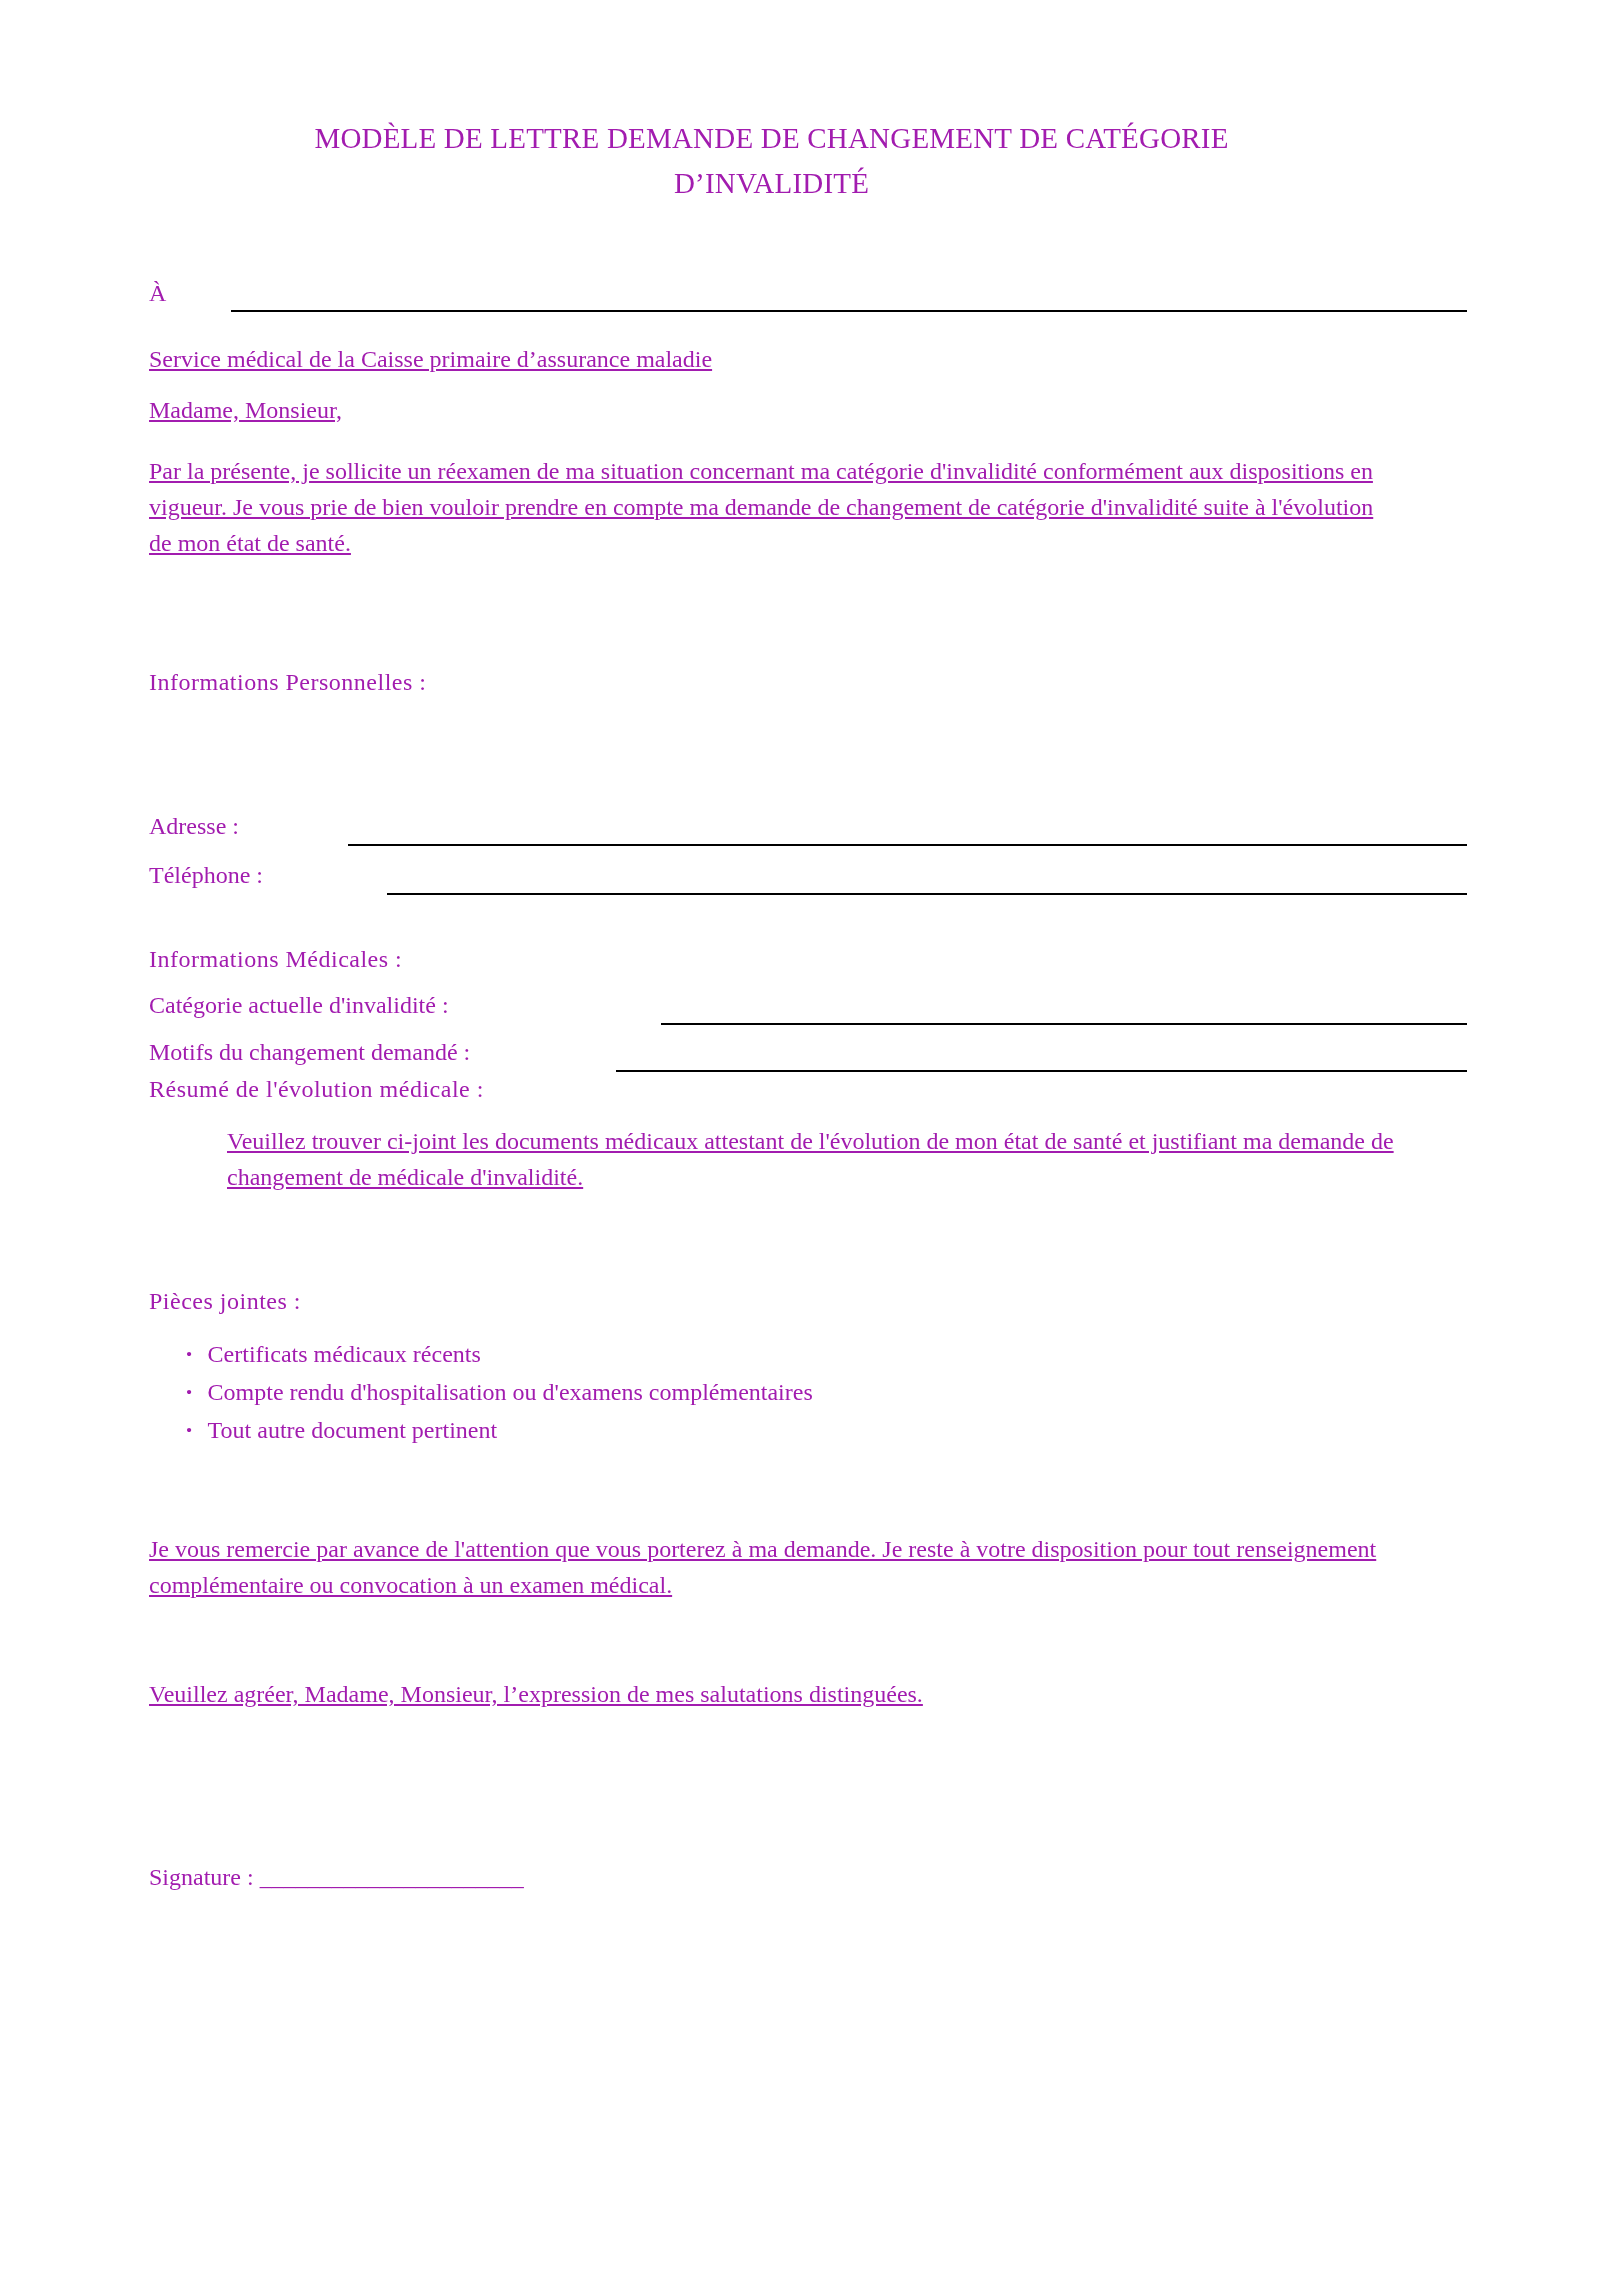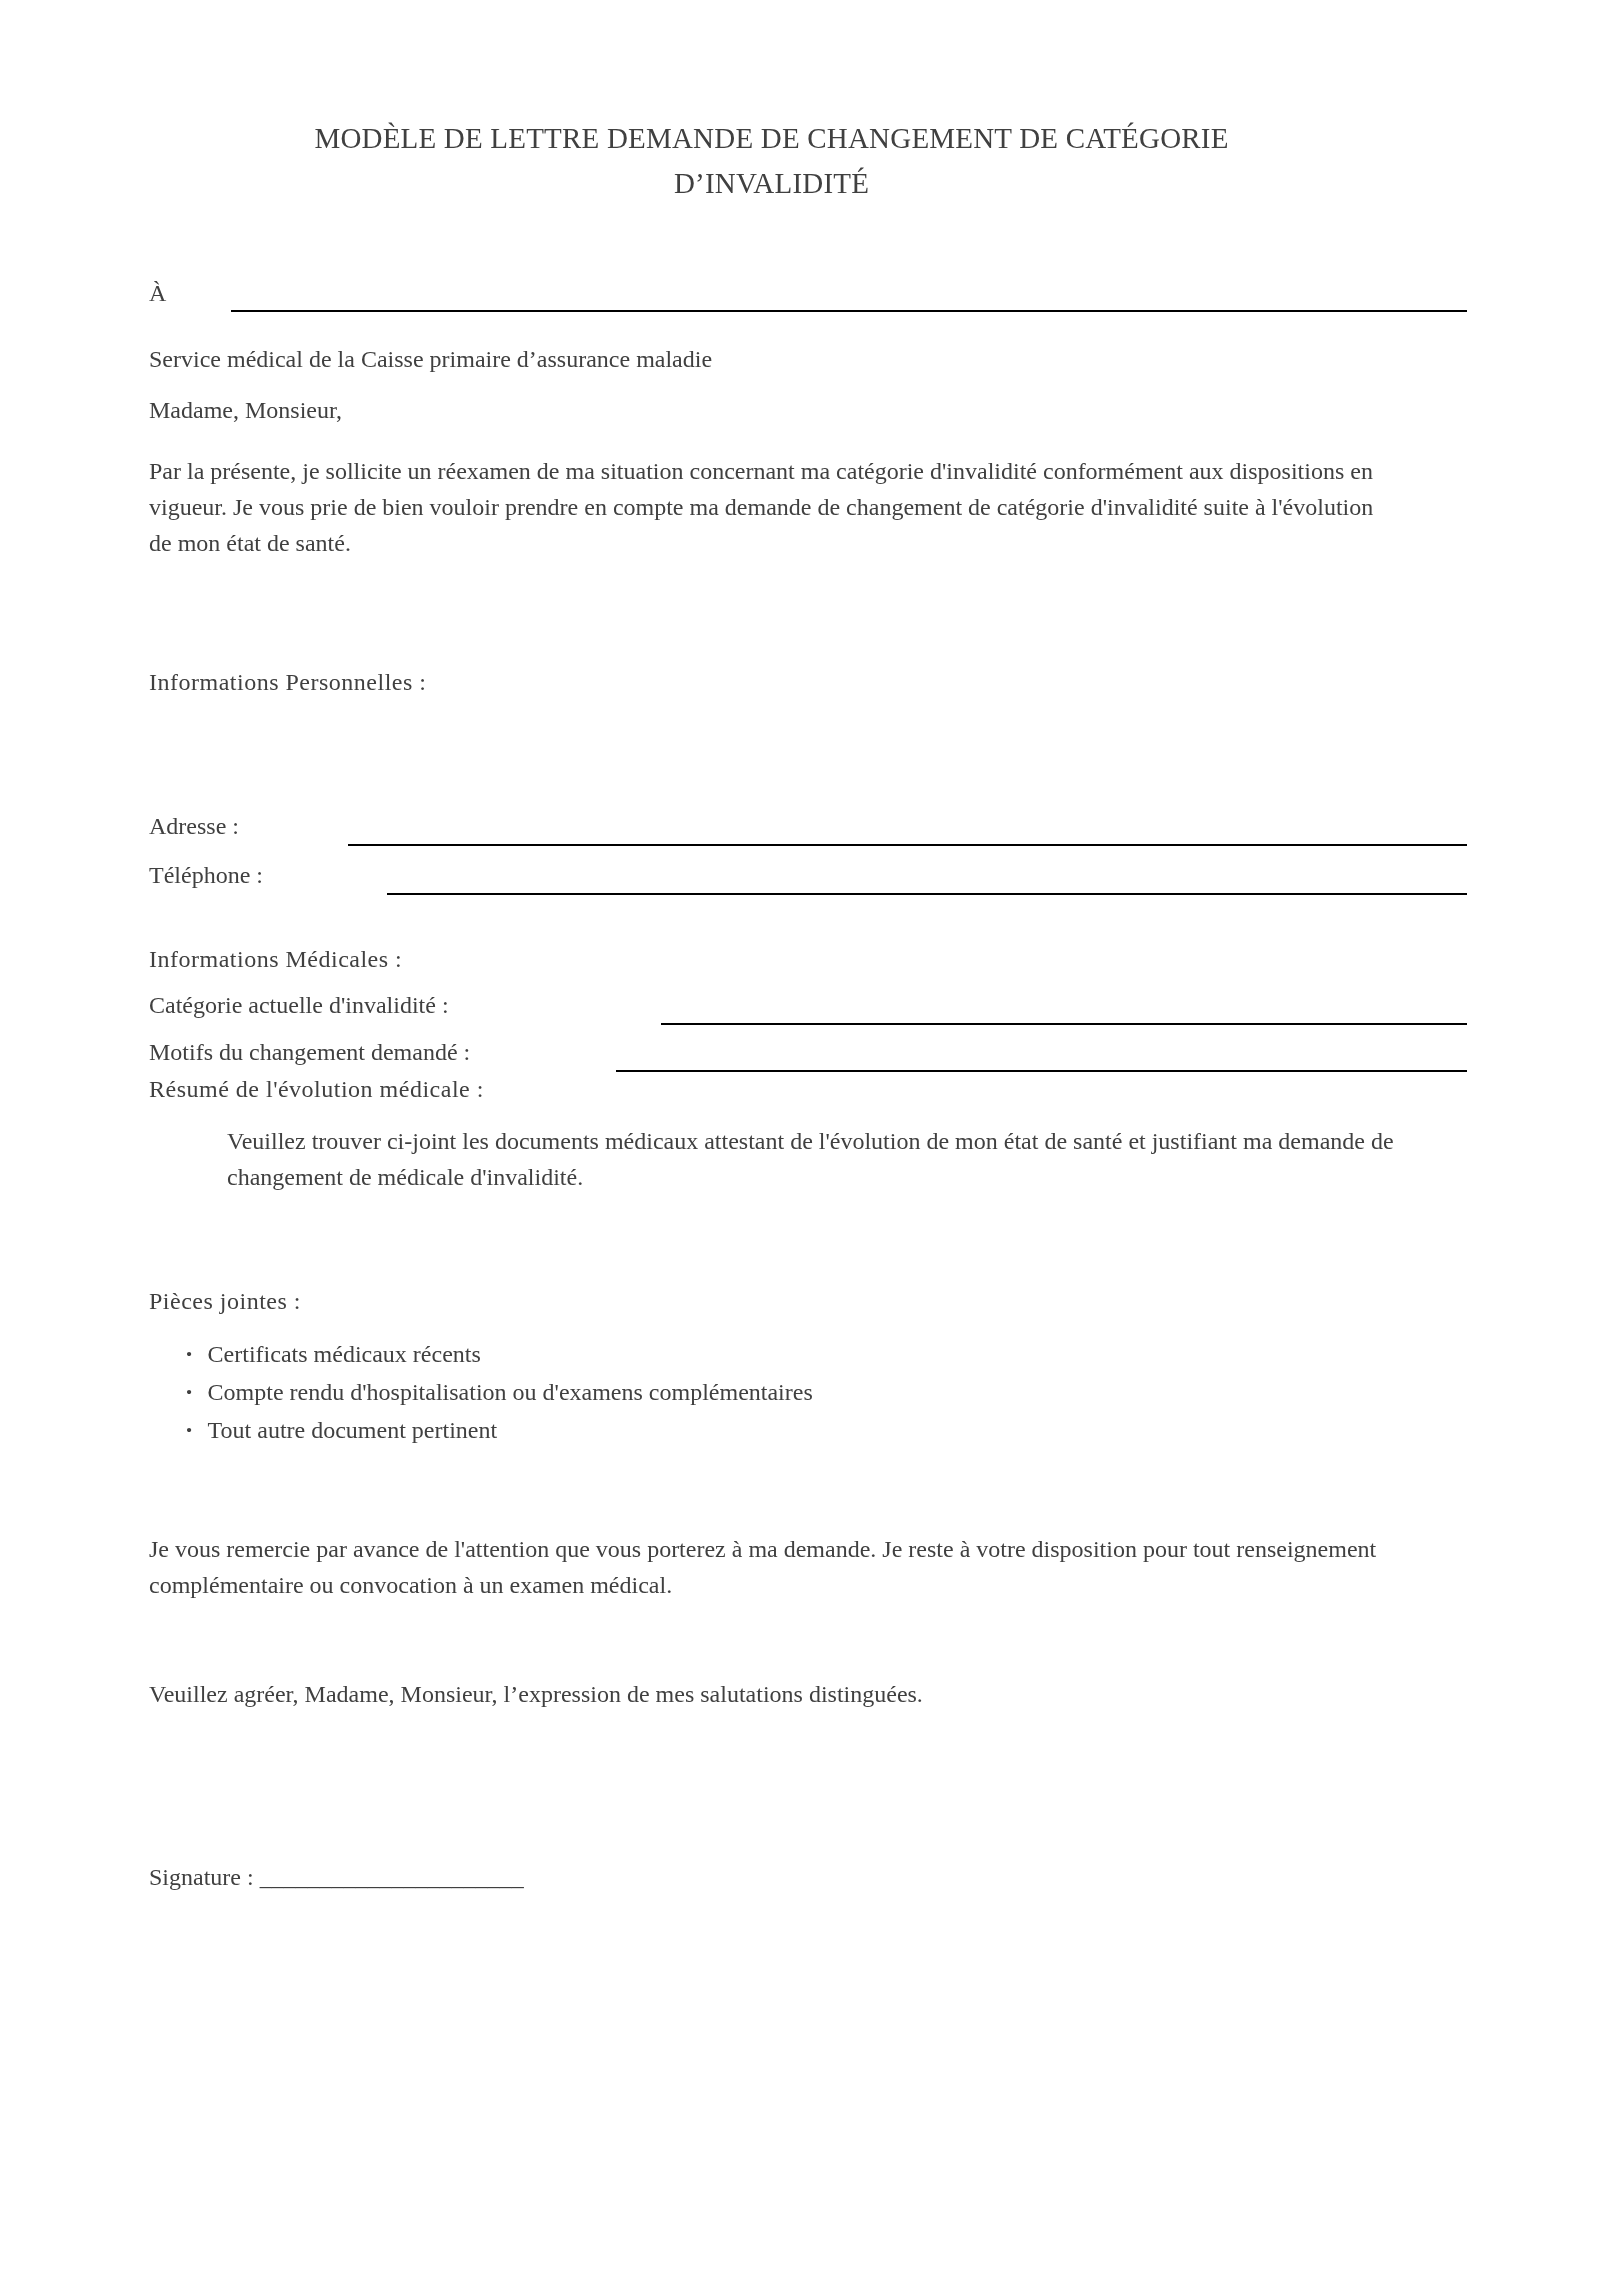--- a/index.html
+++ b/index.html
@@ -8,21 +8,21 @@
     background: #ffffff;
   }
 
   .page {
     position: relative;
     width: 1621px;
     height: 2293px;
     background: #ffffff;
     margin: 0 auto;
     font-family: "Liberation Serif", "DejaVu Serif", serif;
-    color: #404040;
+    color: #a21caf;
     overflow: hidden;
   }
 
   
   .doc-title {
     position: absolute;
     left: 149px;
     top: 116px;
     width: 1245px;
     text-align: center;
@@ -32,20 +32,21 @@
     font-family: "Liberation Serif", "DejaVu Serif", serif;
     white-space: pre-line;
   }
 
   
   .body-text {
     position: absolute;
     font-size: 24px;
     line-height: 36px;
     text-align: left;
+    text-decoration: underline;
   }
 
   
   .addr-row {
     position: absolute;
     left: 149px;
     top: 277px;
     width: 1318px;
     height: 39px;
   }

